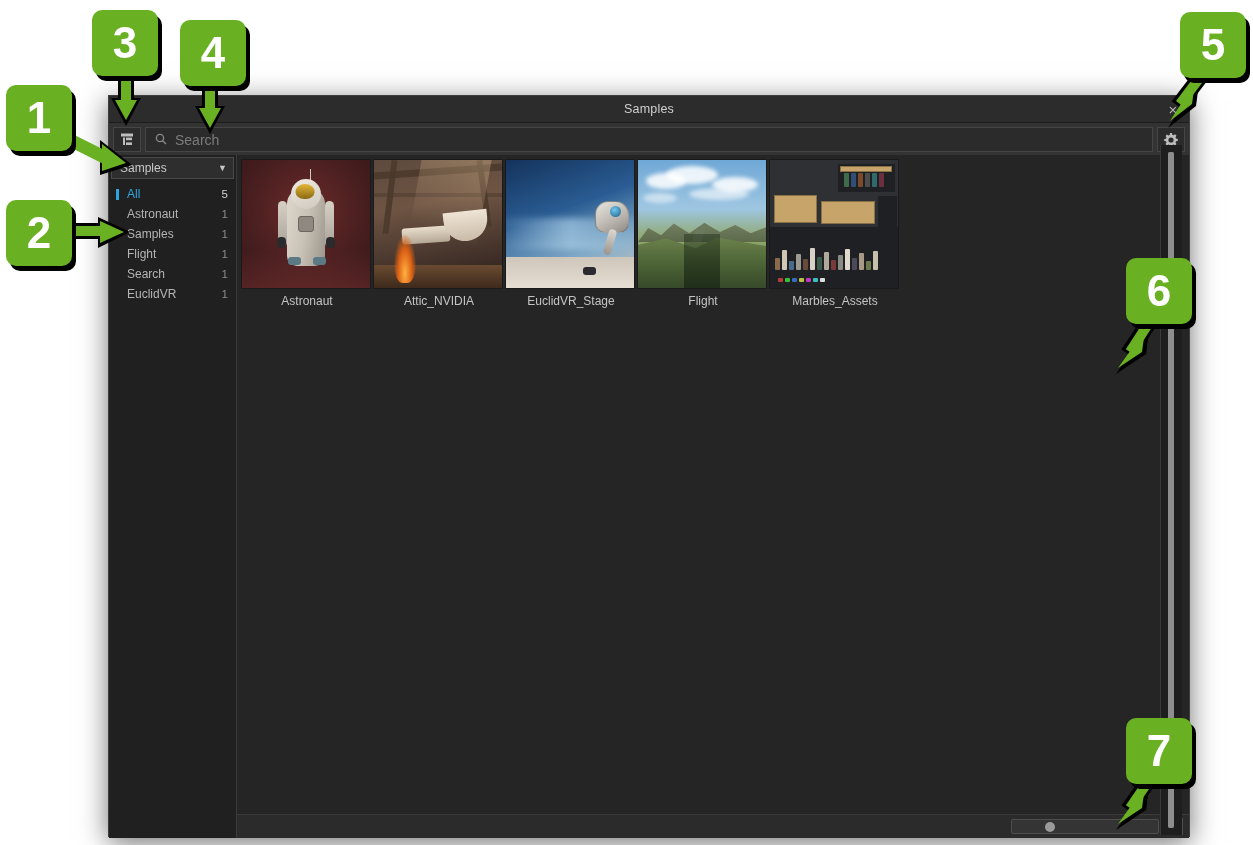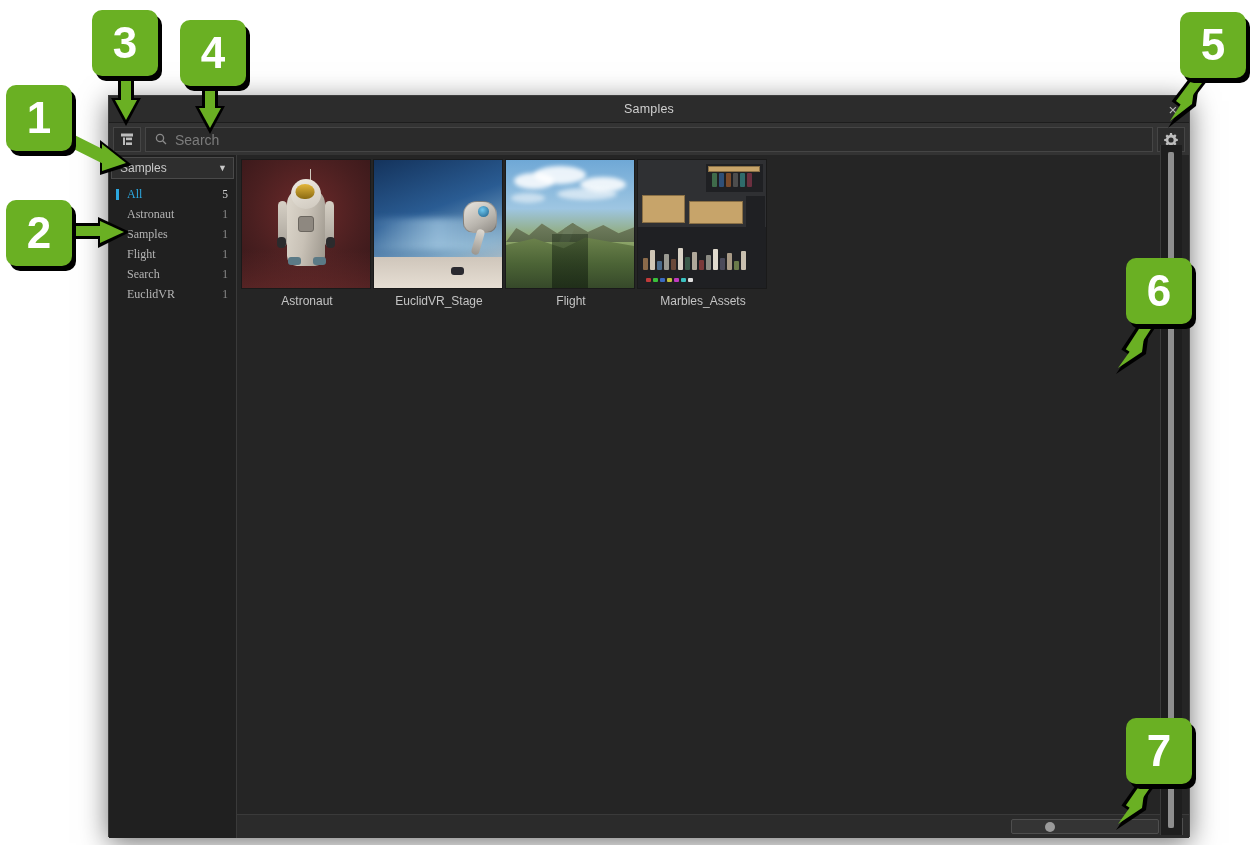--- a/index.html
+++ b/index.html
@@ -93,21 +93,21 @@
     margin: 2px 2px 3px 2px;
     height: 22px;
     background: #2e2e2e;
     border: 1px solid #4a4a4a;
     display: flex; align-items: center; justify-content: space-between;
     padding: 0 6px 0 8px;
     cursor: pointer;
   }
   .collection-label { font-size: 12px; color: #c9c9c9; }
   .caret { font-size: 9px; color: #c9c9c9; }
-  .tree { flex: 1; padding-top: 2px; overflow: hidden; font-family: Liberation Serif, serif; }
+  .tree { flex: 1; padding-top: 2px; overflow: hidden; }
   .tree-item {
     height: 20px;
     display: flex; align-items: center;
     padding-left: 10px; padding-right: 8px;
     font-size: 12px; color: #b4b4b4;
     cursor: pointer; position: relative;
   }
   .tree-item .bullet {
     width: 8px; display: inline-block;
   }
@@ -478,20 +478,36 @@
                   <div class="astro-pack"></div>
                   <div class="astro-handL"></div>
                     <div class="astro-handR"></div>
                   <div class="astro-bootL"></div>
                     <div class="astro-bootR"></div>
                 </div>
               </div>
               <div class="card-label">Astronaut</div>
             </div>
 
+            <div class="card">
+              <div class="thumb">
+                <div class="art art-attic">
+                  <div class="attic-beam" style="left:0;top:6%;width:100%;height:7px;transform:rotate(-4deg)"></div>
+                  <div class="attic-beam" style="left:10%;top:0;width:6px;height:58%;transform:rotate(7deg)"></div>
+                  <div class="attic-beam" style="right:12%;top:0;width:6px;height:52%;transform:rotate(-8deg)"></div>
+                  <div class="attic-beam" style="left:0;top:26%;width:100%;height:4px;opacity:.5"></div>
+                  <div class="attic-glow"></div>
+                  <div class="attic-bed"></div>
+                  <div class="attic-hammock"></div>
+                  <div class="attic-floor"></div>
+                  <div class="attic-fire"></div>
+                </div>
+              </div>
+              <div class="card-label">Attic_NVIDIA</div>
+            </div>
 
             <div class="card">
               <div class="thumb">
                 <div class="art art-euclid">
                   <div class="euclid-glow"></div>
                   <div class="euclid-floor"></div>
                   <div class="euclid-bot"></div>
                   <div class="euclid-bot-eye"></div>
                   <div class="euclid-arm"></div>
                   <div class="euclid-obj"></div>

